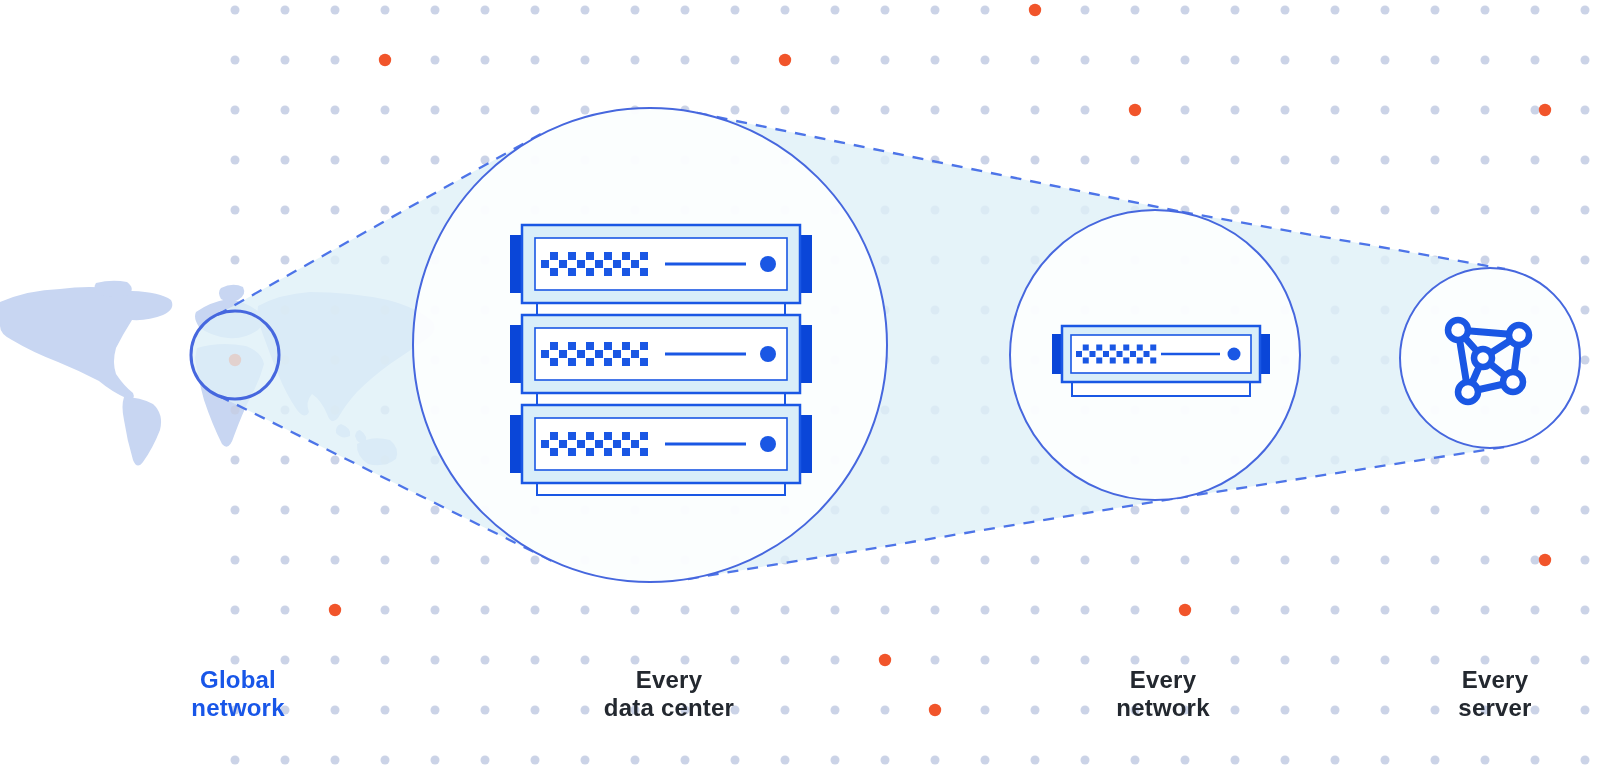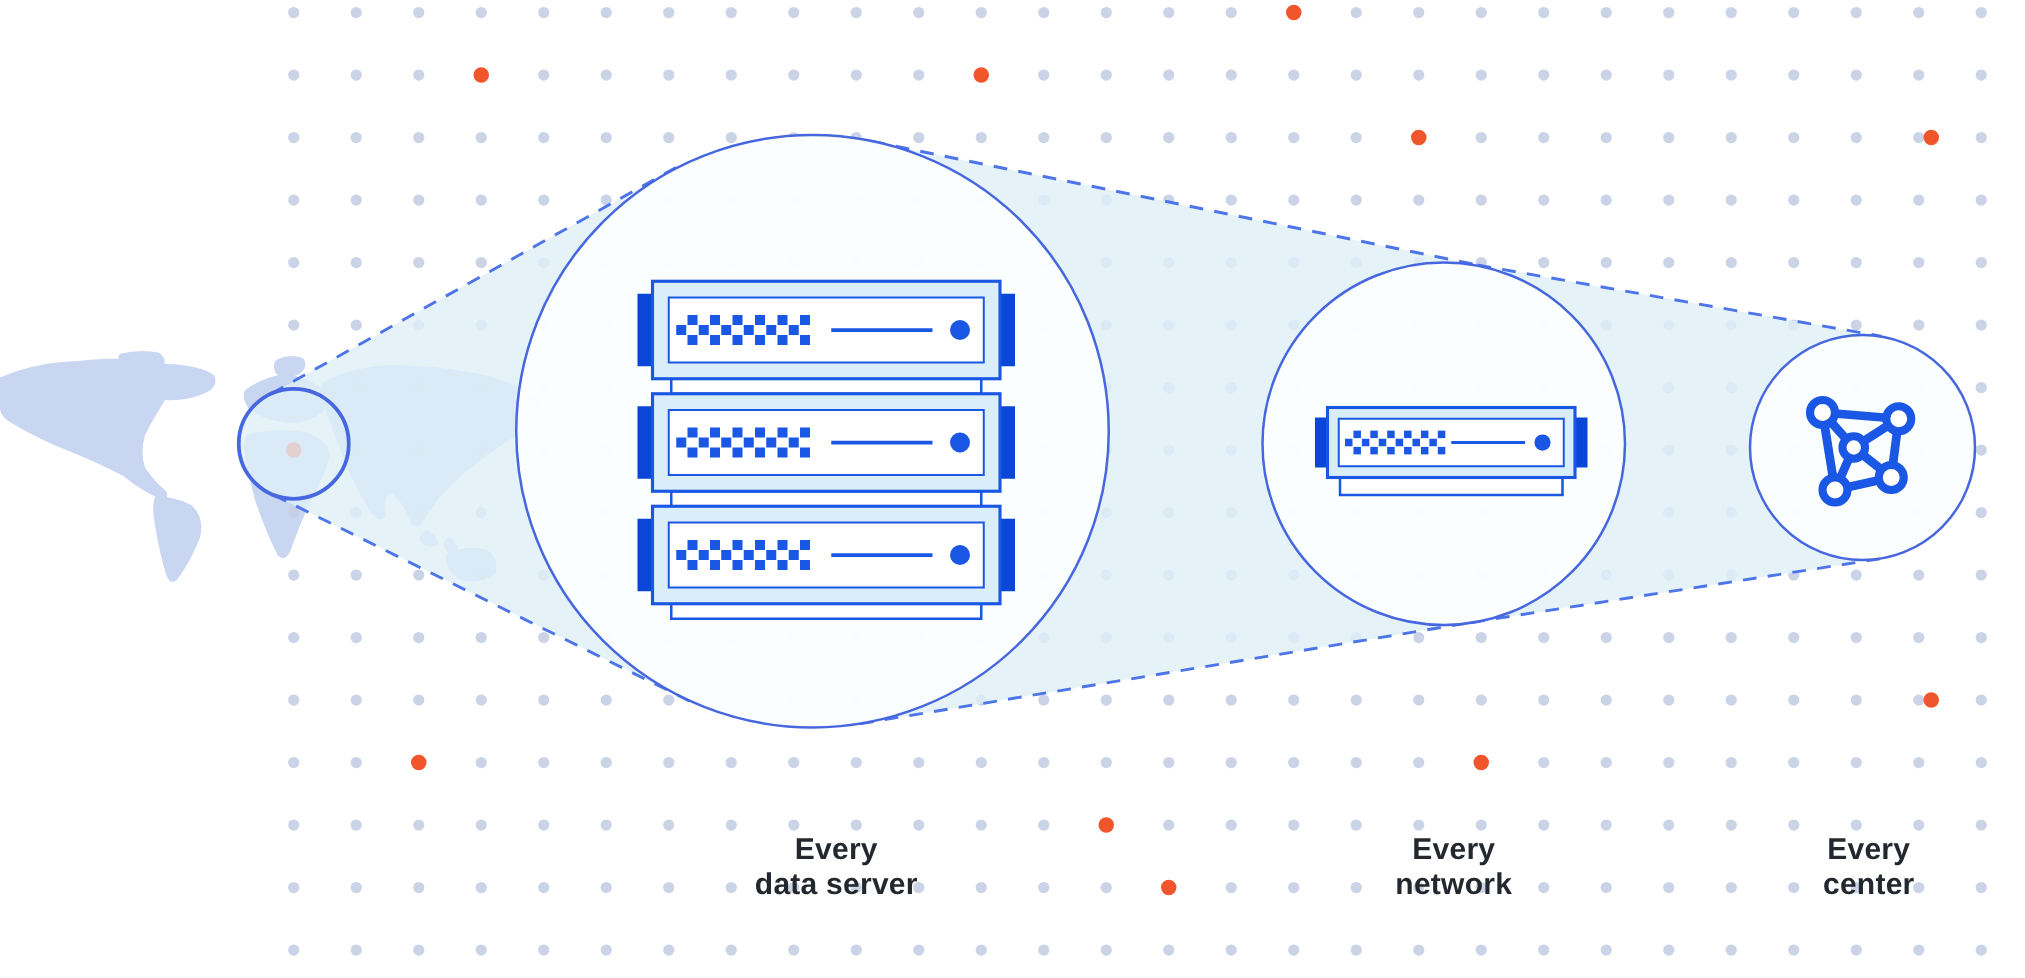--- a/index.html
+++ b/index.html
@@ -621,25 +621,29 @@
       <g id="mesh-nodes">
         <circle cx="1458" cy="330" r="10" fill="#ffffff" stroke="#1A57E4" stroke-width="6.5"></circle>
         <circle cx="1519" cy="335" r="10" fill="#ffffff" stroke="#1A57E4" stroke-width="6.5"></circle>
         <circle cx="1513" cy="382" r="10" fill="#ffffff" stroke="#1A57E4" stroke-width="6.5"></circle>
         <circle cx="1468" cy="392" r="10" fill="#ffffff" stroke="#1A57E4" stroke-width="6.5"></circle>
         <circle cx="1483" cy="358" r="9" fill="#ffffff" stroke="#1A57E4" stroke-width="6.5"></circle>
       </g>
     </g>
   </svg>
 
+  <div class="caption blue" style="left: 238px; color: rgb(24, 86, 232);">
+    <span>Global</span><br>
+    <span>network</span>
+  </div>
   <div class="caption dark" style="left: 669px; color: rgb(35, 40, 47);">
     <span>Every</span><br>
-    <span>data server</span>
+    <span>data center</span>
   </div>
   <div class="caption dark" style="left: 1163px; color: rgb(35, 40, 47);">
     <span>Every</span><br>
     <span>network</span>
   </div>
   <div class="caption dark" style="left: 1495px; color: rgb(35, 40, 47);">
     <span>Every</span><br>
-    <span>center</span>
+    <span>server</span>
   </div>
 </div>
 
 </body></html>

